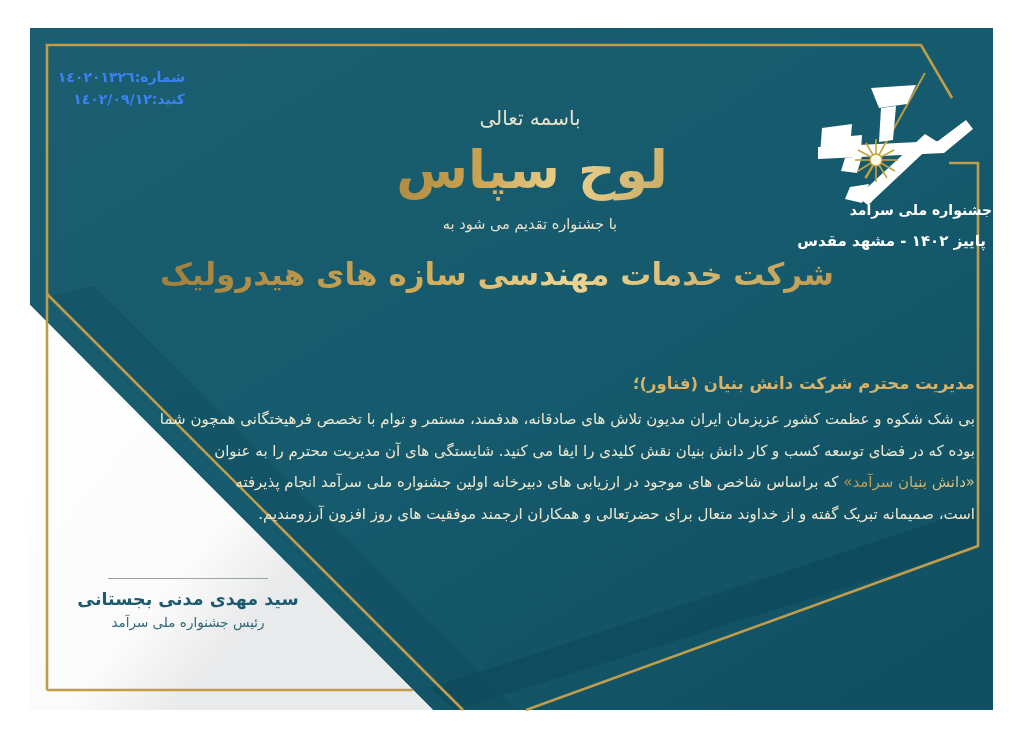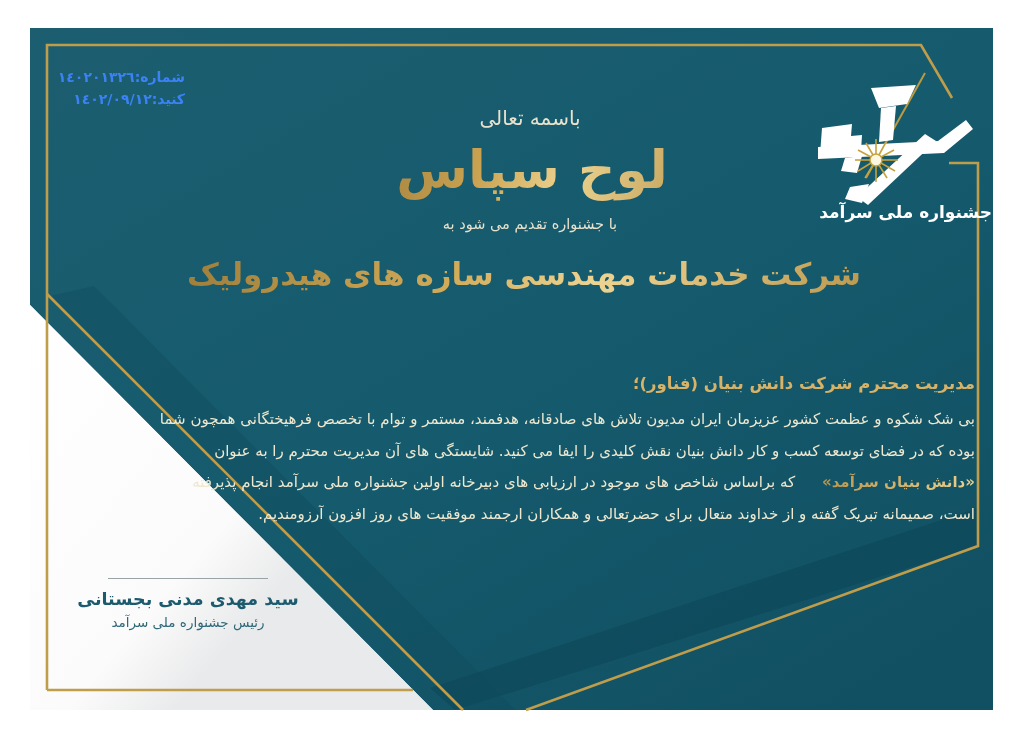--- a/index.html
+++ b/index.html
@@ -9,40 +9,40 @@
   .abs{position:absolute;z-index:2;}
   .fa{direction:rtl;unicode-bidi:embed;}
   .center{text-align:center;}
   .nowrap{white-space:nowrap;}
 
   .ref{left:55px;top:66px;width:130px;color:#3b82f6;font-weight:bold;
        font-size:14px;line-height:22px;text-align:right;}
   .basmala{left:380px;top:74px;width:300px;color:#e9e2cc;font-size:20px;margin-top:32px;}
   .title{left:312px;top:94px;width:440px;font-size:52px;font-weight:bold;line-height:72px;margin-top:40px;}
   .presented{left:380px;top:216px;width:300px;color:#e9e2cc;font-size:14.5px;}
-  .recipient{left:164px;top:248px;width:720px;font-size:31px;font-weight:bold;line-height:52px;}
+  .recipient{left:137px;top:248px;width:720px;font-size:31px;font-weight:bold;line-height:52px;}
 
   .goldtext{color:#d0a958;}
   .goldtext2{color:#d6b162;}
   @supports (-webkit-background-clip:text){
     .goldtext{background:linear-gradient(105deg,#8e6f33 0%,#c9a251 38%,#ecd28f 58%,#ad8a40 100%);
       -webkit-background-clip:text;background-clip:text;color:transparent;}
     .goldtext2{background:linear-gradient(105deg,#9a7a38 0%,#d2ab58 40%,#eed492 60%,#b8944a 100%);
       -webkit-background-clip:text;background-clip:text;color:transparent;}
   }
 
   .festname{left:740px;top:202px;width:252px;color:#ffffff;font-weight:bold;
-            font-size:17px;text-align:right;}
+            font-size:14px;text-align:right;}
   .festedition{left:740px;top:232px;width:246px;color:#ffffff;font-weight:bold;
             font-size:15px;text-align:right;}
 
   .bodyblock{left:235px;top:374px;width:740px;text-align:right;color:#efe8cf;font-size:15px;}
   .salutation{color:#d8b266;font-weight:bold;font-size:16.5px;margin-bottom:11px;}
   .bline{line-height:31.5px;white-space:nowrap;}
-  .hl{color:#d8b266;font-weight:bold;margin-left:22px;}
+  .hl{color:#d8b266;font-weight:normal;}
   @supports (-webkit-background-clip:text){
     .hl{background:linear-gradient(105deg,#b8944a,#ecd28f);-webkit-background-clip:text;
         background-clip:text;color:transparent;}
   }
 
   .sig{left:55px;top:578px;width:266px;text-align:center;}
   .sig .divider{width:160px;margin:0 auto 10px auto;border-top:1px solid #9aa3a6;}
   .sig .name{color:#1c5a6e;font-weight:bold;font-size:17.5px;}
   .sig .role{color:#2f6879;font-size:13.5px;margin-top:5px;}
 </style>
@@ -121,20 +121,21 @@
 
   <div class="abs basmala fa center">باسمه تعالی</div>
 
   <div class="abs title fa center nowrap goldtext">لوح سپاس</div>
 
   <div class="abs presented fa center">با جشنواره تقدیم می شود به</div>
 
   <div class="abs recipient fa center nowrap goldtext2">شرکت خدمات مهندسی سازه های هیدرولیک</div>
 
   <div class="abs festname fa nowrap">جشنواره ملی سرآمد</div>
+  <div class="abs festedition fa nowrap">پاییز ۱۴۰۲ - مشهد مقدس</div>
 
   <div class="abs bodyblock fa">
     <div class="salutation nowrap">مدیریت محترم شرکت دانش بنیان (فناور)؛</div>
     <div class="bline">بی شک شکوه و عظمت کشور عزیزمان ایران مدیون تلاش های صادقانه، هدفمند، مستمر و توام با تخصص فرهیختگانی همچون شما</div>
     <div class="bline">بوده که در فضای توسعه کسب و کار دانش بنیان نقش کلیدی را ایفا می کنید. شایستگی های آن مدیریت محترم را به عنوان</div>
     <div class="bline"><span class="hl">«دانش بنیان سرآمد»</span><span> که براساس شاخص های موجود در ارزیابی های دبیرخانه اولین جشنواره ملی سرآمد انجام پذیرفته</span></div>
     <div class="bline">است، صمیمانه تبریک گفته و از خداوند متعال برای حضرتعالی و همکاران ارجمند موفقیت های روز افزون آرزومندیم.</div>
   </div>
 
   <div class="abs sig fa">

